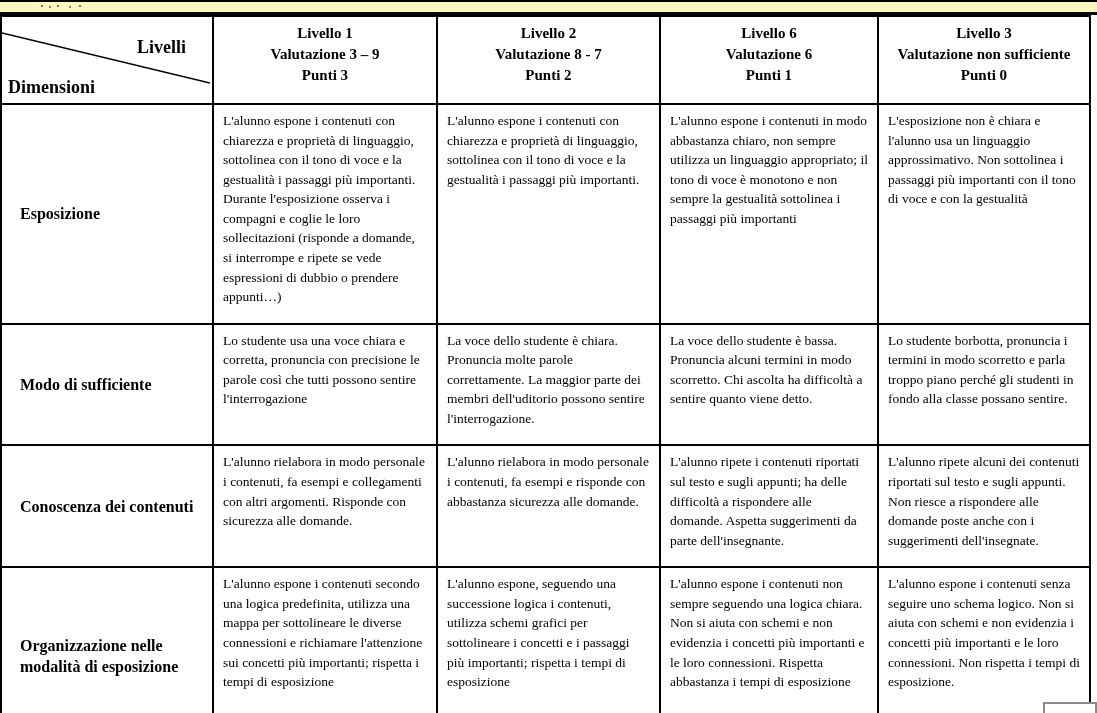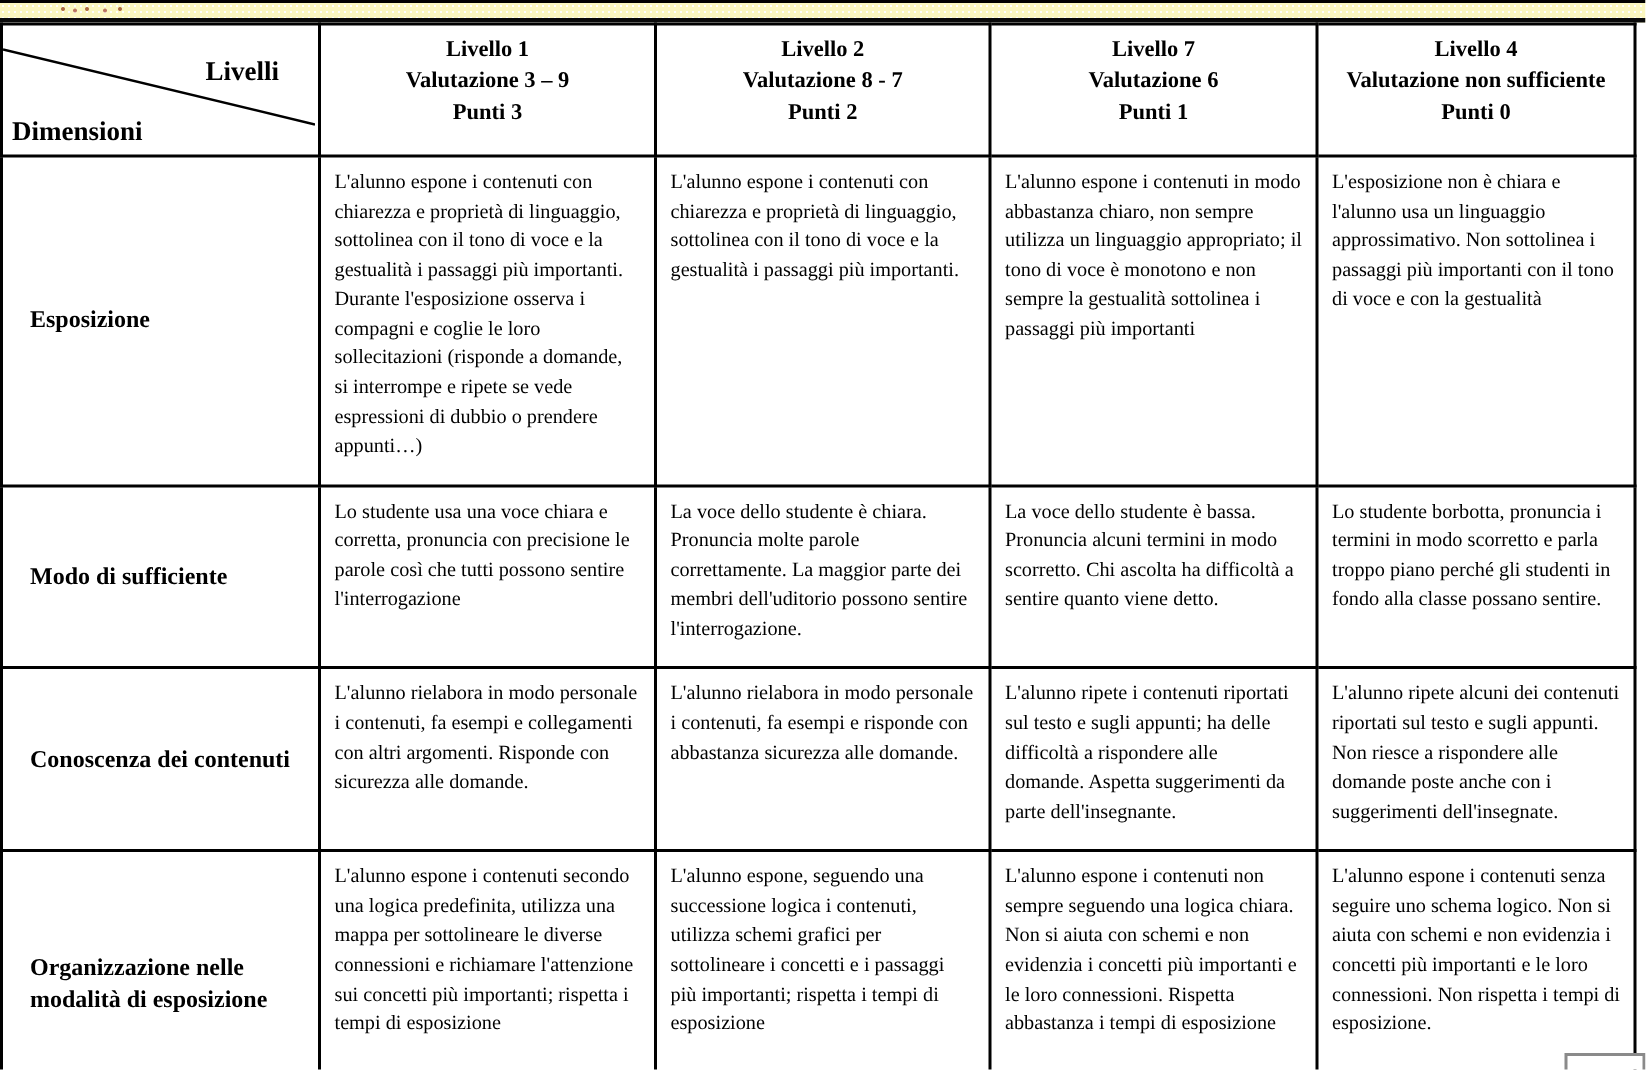--- a/index.html
+++ b/index.html
@@ -99,26 +99,26 @@
       <div>Livello 1</div>
       <div>Valutazione 3 – 9</div>
       <div>Punti 3</div>
     </th>
     <th class="level">
       <div>Livello 2</div>
       <div>Valutazione 8 - 7</div>
       <div>Punti 2</div>
     </th>
     <th class="level">
-      <div>Livello 7</div>
+      <div>Livello 6</div>
       <div>Valutazione 6</div>
       <div>Punti 1</div>
     </th>
     <th class="level">
-      <div>Livello 4</div>
+      <div>Livello 3</div>
       <div>Valutazione non sufficiente</div>
       <div>Punti 0</div>
     </th>
   </tr>
 
   <tr class="row-1">
     <th class="dim">Esposizione</th>
     <td class="desc">L'alunno espone i contenuti con chiarezza e proprietà di linguaggio, sottolinea con il tono di voce e la gestualità i passaggi più importanti. Durante l'esposizione osserva i compagni e coglie le loro sollecitazioni (risponde a domande, si interrompe e ripete se vede espressioni di dubbio o prendere appunti…)</td>
     <td class="desc">L'alunno espone i contenuti con chiarezza e proprietà di linguaggio, sottolinea con il tono di voce e la gestualità i passaggi più importanti.</td>
     <td class="desc">L'alunno espone i contenuti in modo abbastanza chiaro, non sempre utilizza un linguaggio appropriato; il tono di voce è monotono e non sempre la gestualità sottolinea i passaggi più importanti</td>

